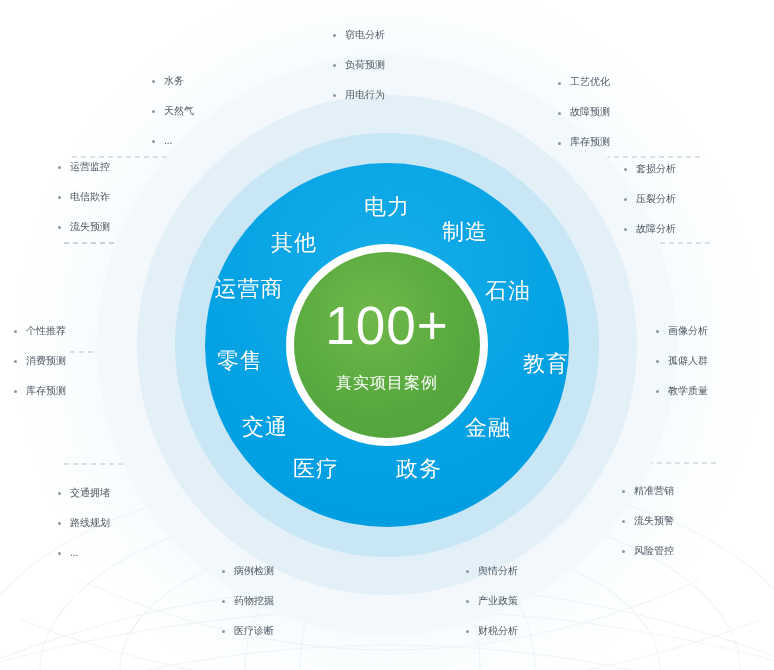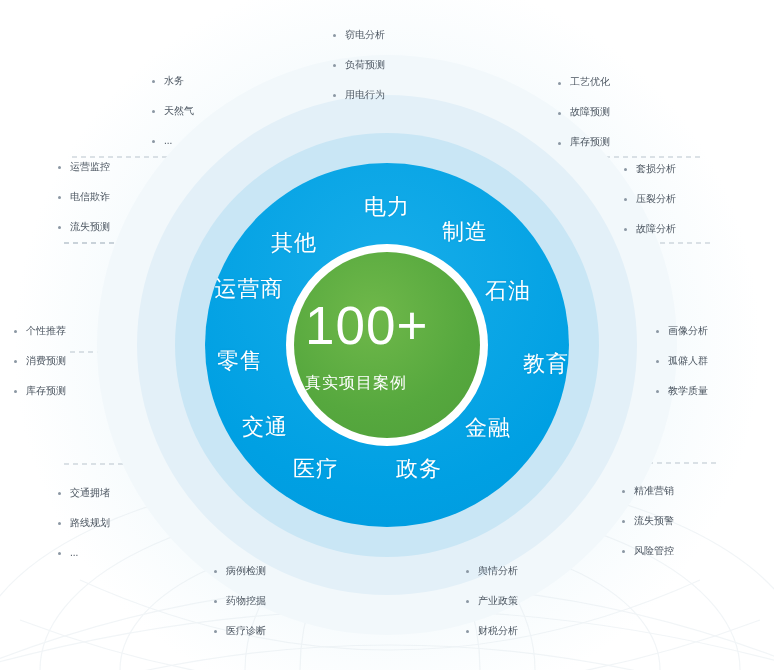--- a/index.html
+++ b/index.html
@@ -33,21 +33,21 @@
   .ring-2{width:424px;height:424px;background:#c9e6f5;}
   .ring-1{width:364px;height:364px;background:#0fa6e4;
           background:radial-gradient(circle at 50% 30%, #17ade9 0%, #00a0e3 70%, #019ade 100%);}
   .ring-gap{width:202px;height:202px;background:#ffffff;}
   .ring-core{width:186px;height:186px;
           background:radial-gradient(circle at 42% 34%, #6fb84a 0%, #56a83e 60%, #4f9f3a 100%);}
 
   
   .core-text{
     position:absolute;left:50%;top:345px;transform:translate(-50%,-50%);
-    width:164px;color:#ffffff;user-select:none;
+    width:164px;text-align:center;color:#ffffff;user-select:none;
   }
   .core-num{font-size:53px;line-height:1;font-weight:400;letter-spacing:1px;}
   .core-sub{font-size:16px;line-height:1;margin-top:23px;letter-spacing:1px;}
 
   
   .sector{
     position:absolute;color:#ffffff;font-size:22px;white-space:nowrap;
     transform:translate(-50%,-50%);letter-spacing:1px;text-shadow:0 0 2px rgba(0,120,180,.25);text-align:right;
   }
 
@@ -204,21 +204,21 @@
         </div>
         <div class="item">
           <span class="dot"></span>
           <span>路线规划</span>
         </div>
         <div class="item">
           <span class="dot"></span>
           <span>...</span>
         </div>
       </div>
-      <div class="grp" style="left: 214px; top: 556px; text-align: right;">
+      <div class="grp" style="left: 222px; top: 556px; text-align: right;">
         <div class="item">
           <span class="dot"></span>
           <span>病例检测</span>
         </div>
         <div class="item">
           <span class="dot"></span>
           <span>药物挖掘</span>
         </div>
         <div class="item">
           <span class="dot"></span>

